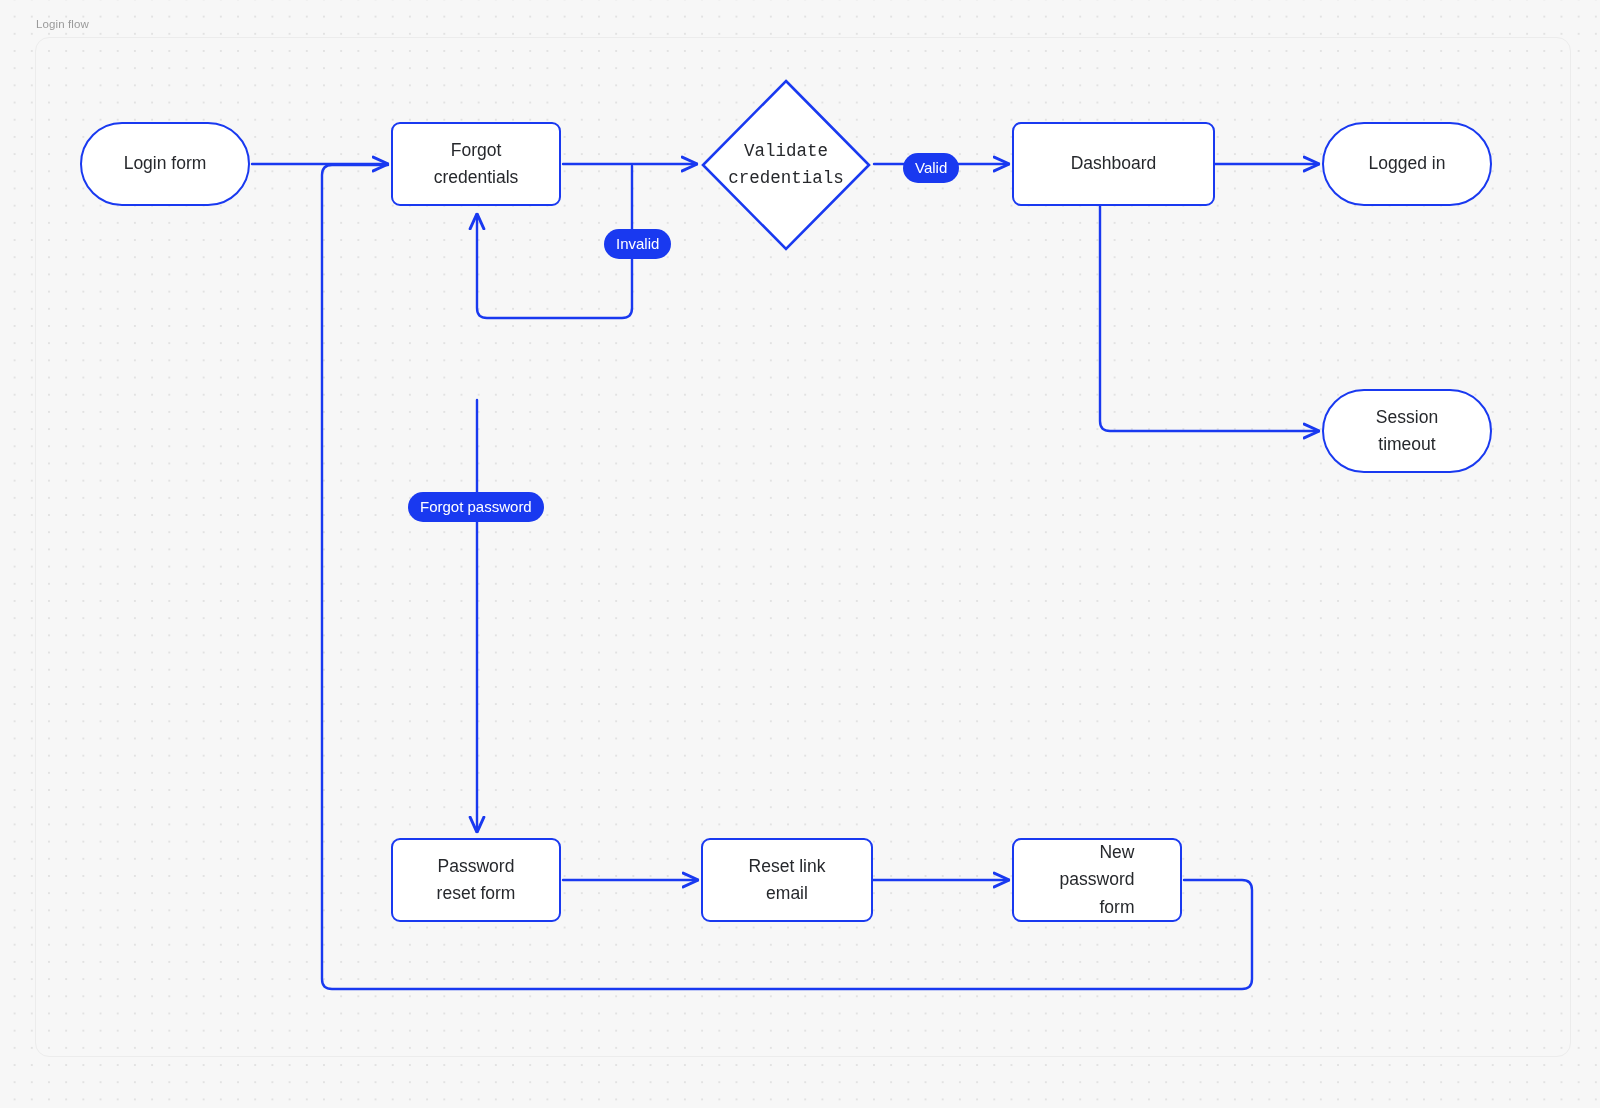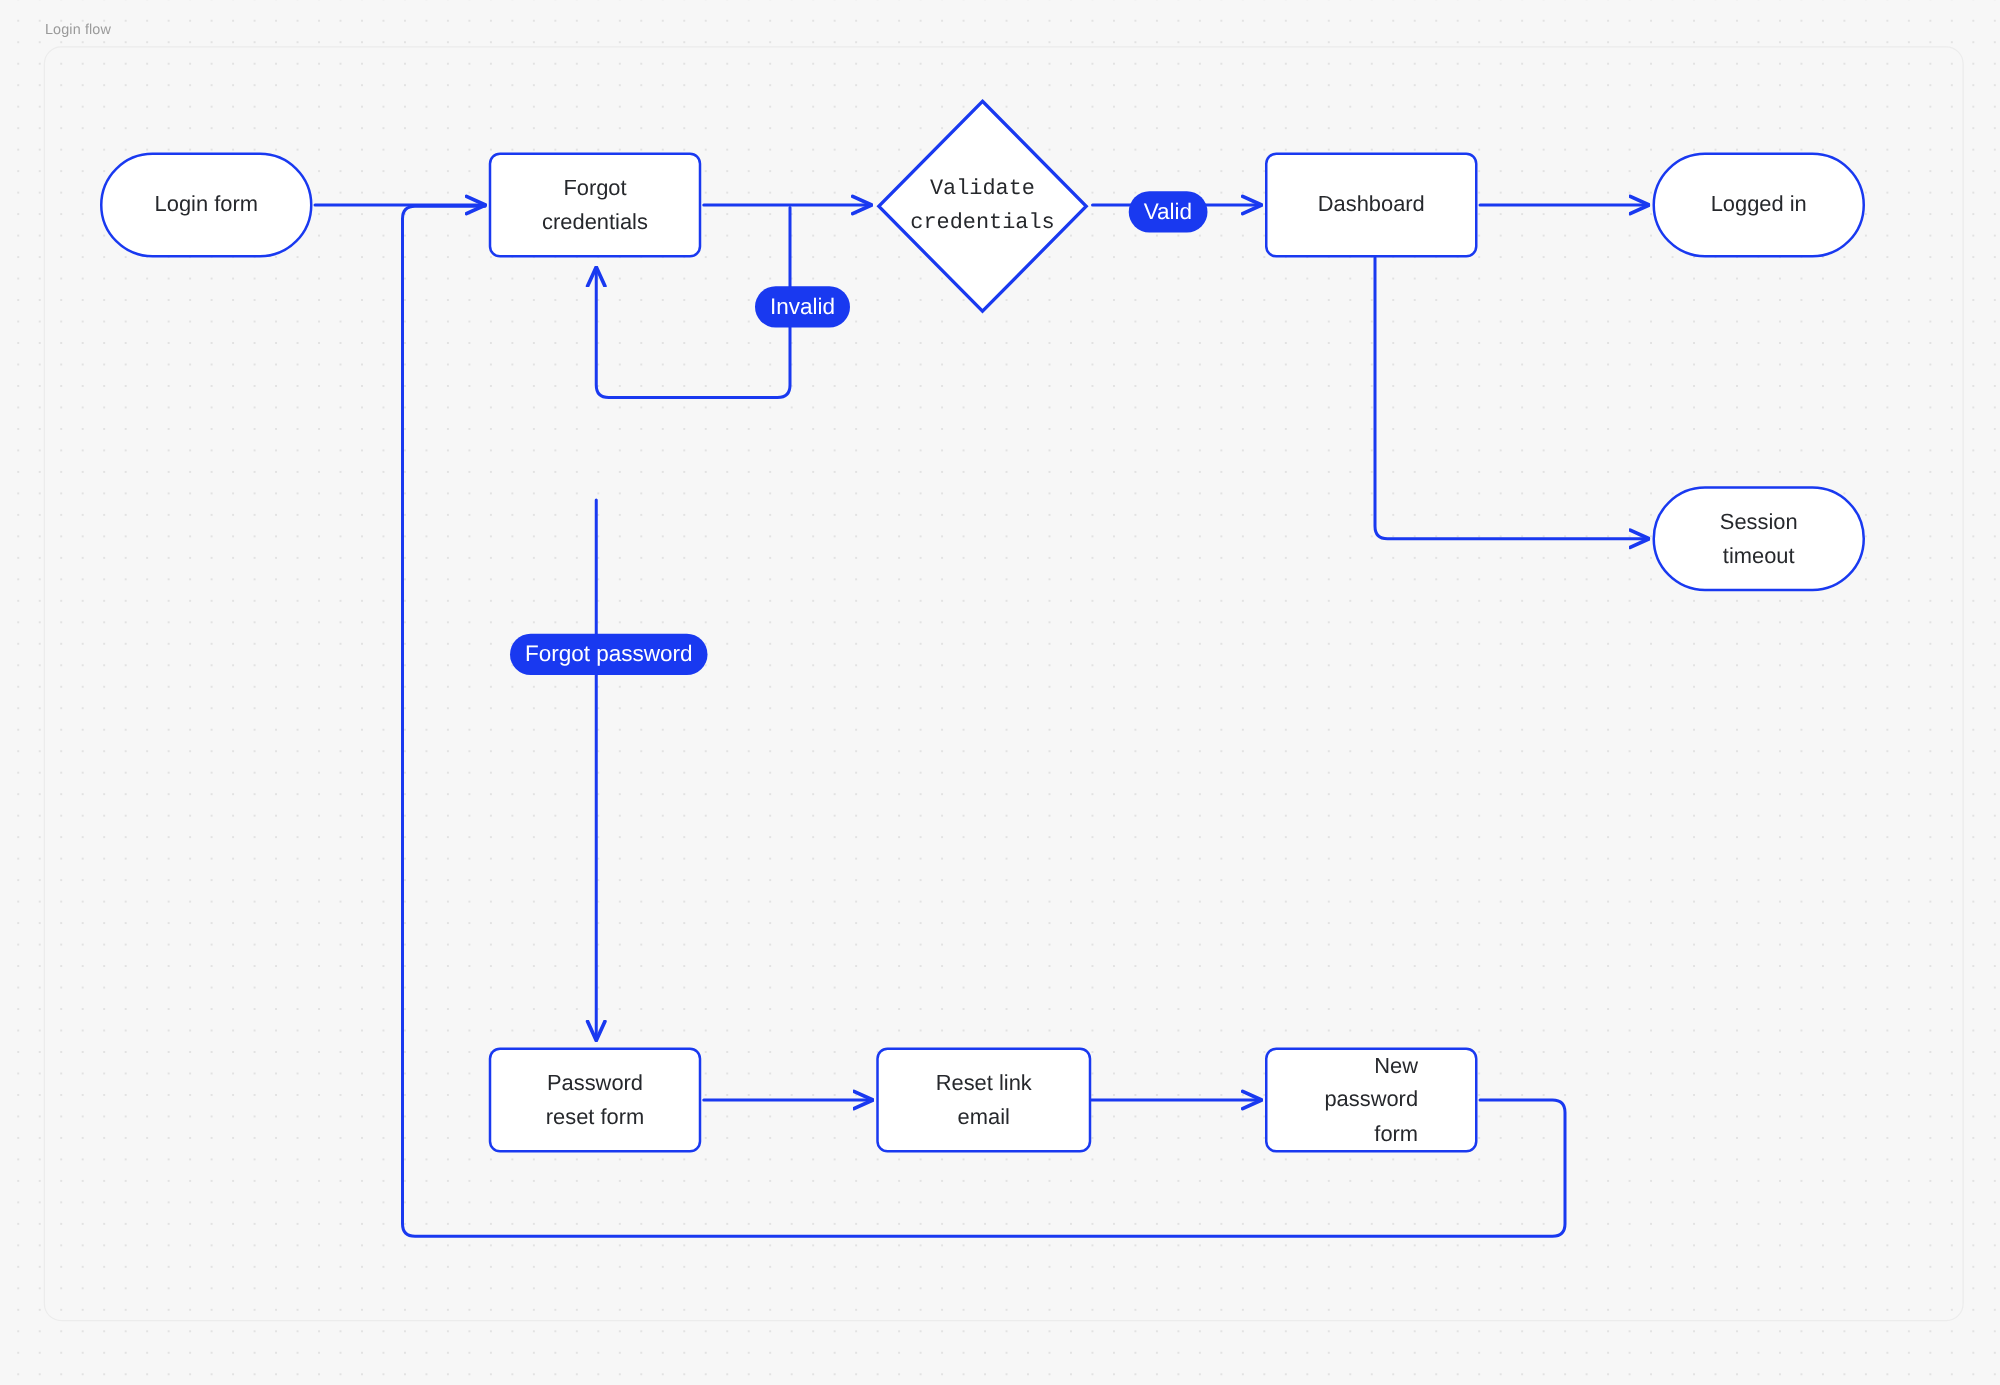--- a/index.html
+++ b/index.html
@@ -91,21 +91,21 @@
     z-index: 2;
     white-space: pre-line;
     font-family: Liberation Mono, monospace;
   }
 
   
   .badge {
     position: absolute;
     background: #1939f0;
     color: #ffffff;
-    font-size: 18px;
+    font-size: 15px;
     line-height: 1;
     padding: 7px 12px 8px;
     border-radius: 999px;
     white-space: nowrap;
     font-family: "Liberation Sans", sans-serif;
     user-select: none;
   }
 </style>
 </head>
 <body>
@@ -156,21 +156,21 @@
 </div>
 
 <div class="node diamond" style="left:700px; top:78px; width:172px; height:174px;">
   <svg class="dshape" viewBox="0 0 172 174">
     <polygon points="86,3 169,87 86,171 3,87" fill="#ffffff" stroke="#1939f0" stroke-width="2.6" stroke-linejoin="miter"></polygon>
   </svg>
   <span class="dlabel">Validate
 credentials</span>
 </div>
 
-<div class="node rect" style="left:1012px; top:122px; width:170px; height:84px;">
+<div class="node rect" style="left:1012px; top:122px; width:203px; height:84px;">
   <span>Dashboard</span>
 </div>
 
 <div class="node stadium" style="left:1322px; top:122px; width:170px; height:84px;">
   <span>Logged in</span>
 </div>
 
 <div class="node stadium" style="left:1322px; top:389px; width:170px; height:84px;">
   <span>Session
 timeout</span>
@@ -189,13 +189,13 @@
 <div class="node rect" style="left:1012px; top:838px; width:170px; height:84px;text-align:right;">
   <span>New
 password
 form</span>
 </div>
 
 <div class="badge" style="left:903px; top:153px;">Valid</div>
 
 <div class="badge" style="left:604px; top:229px;">Invalid</div>
 
-<div class="badge" style="left:408px; top:507px;">Forgot password</div>
+<div class="badge" style="left:408px; top:492px;">Forgot password</div>
 
 </body></html>

